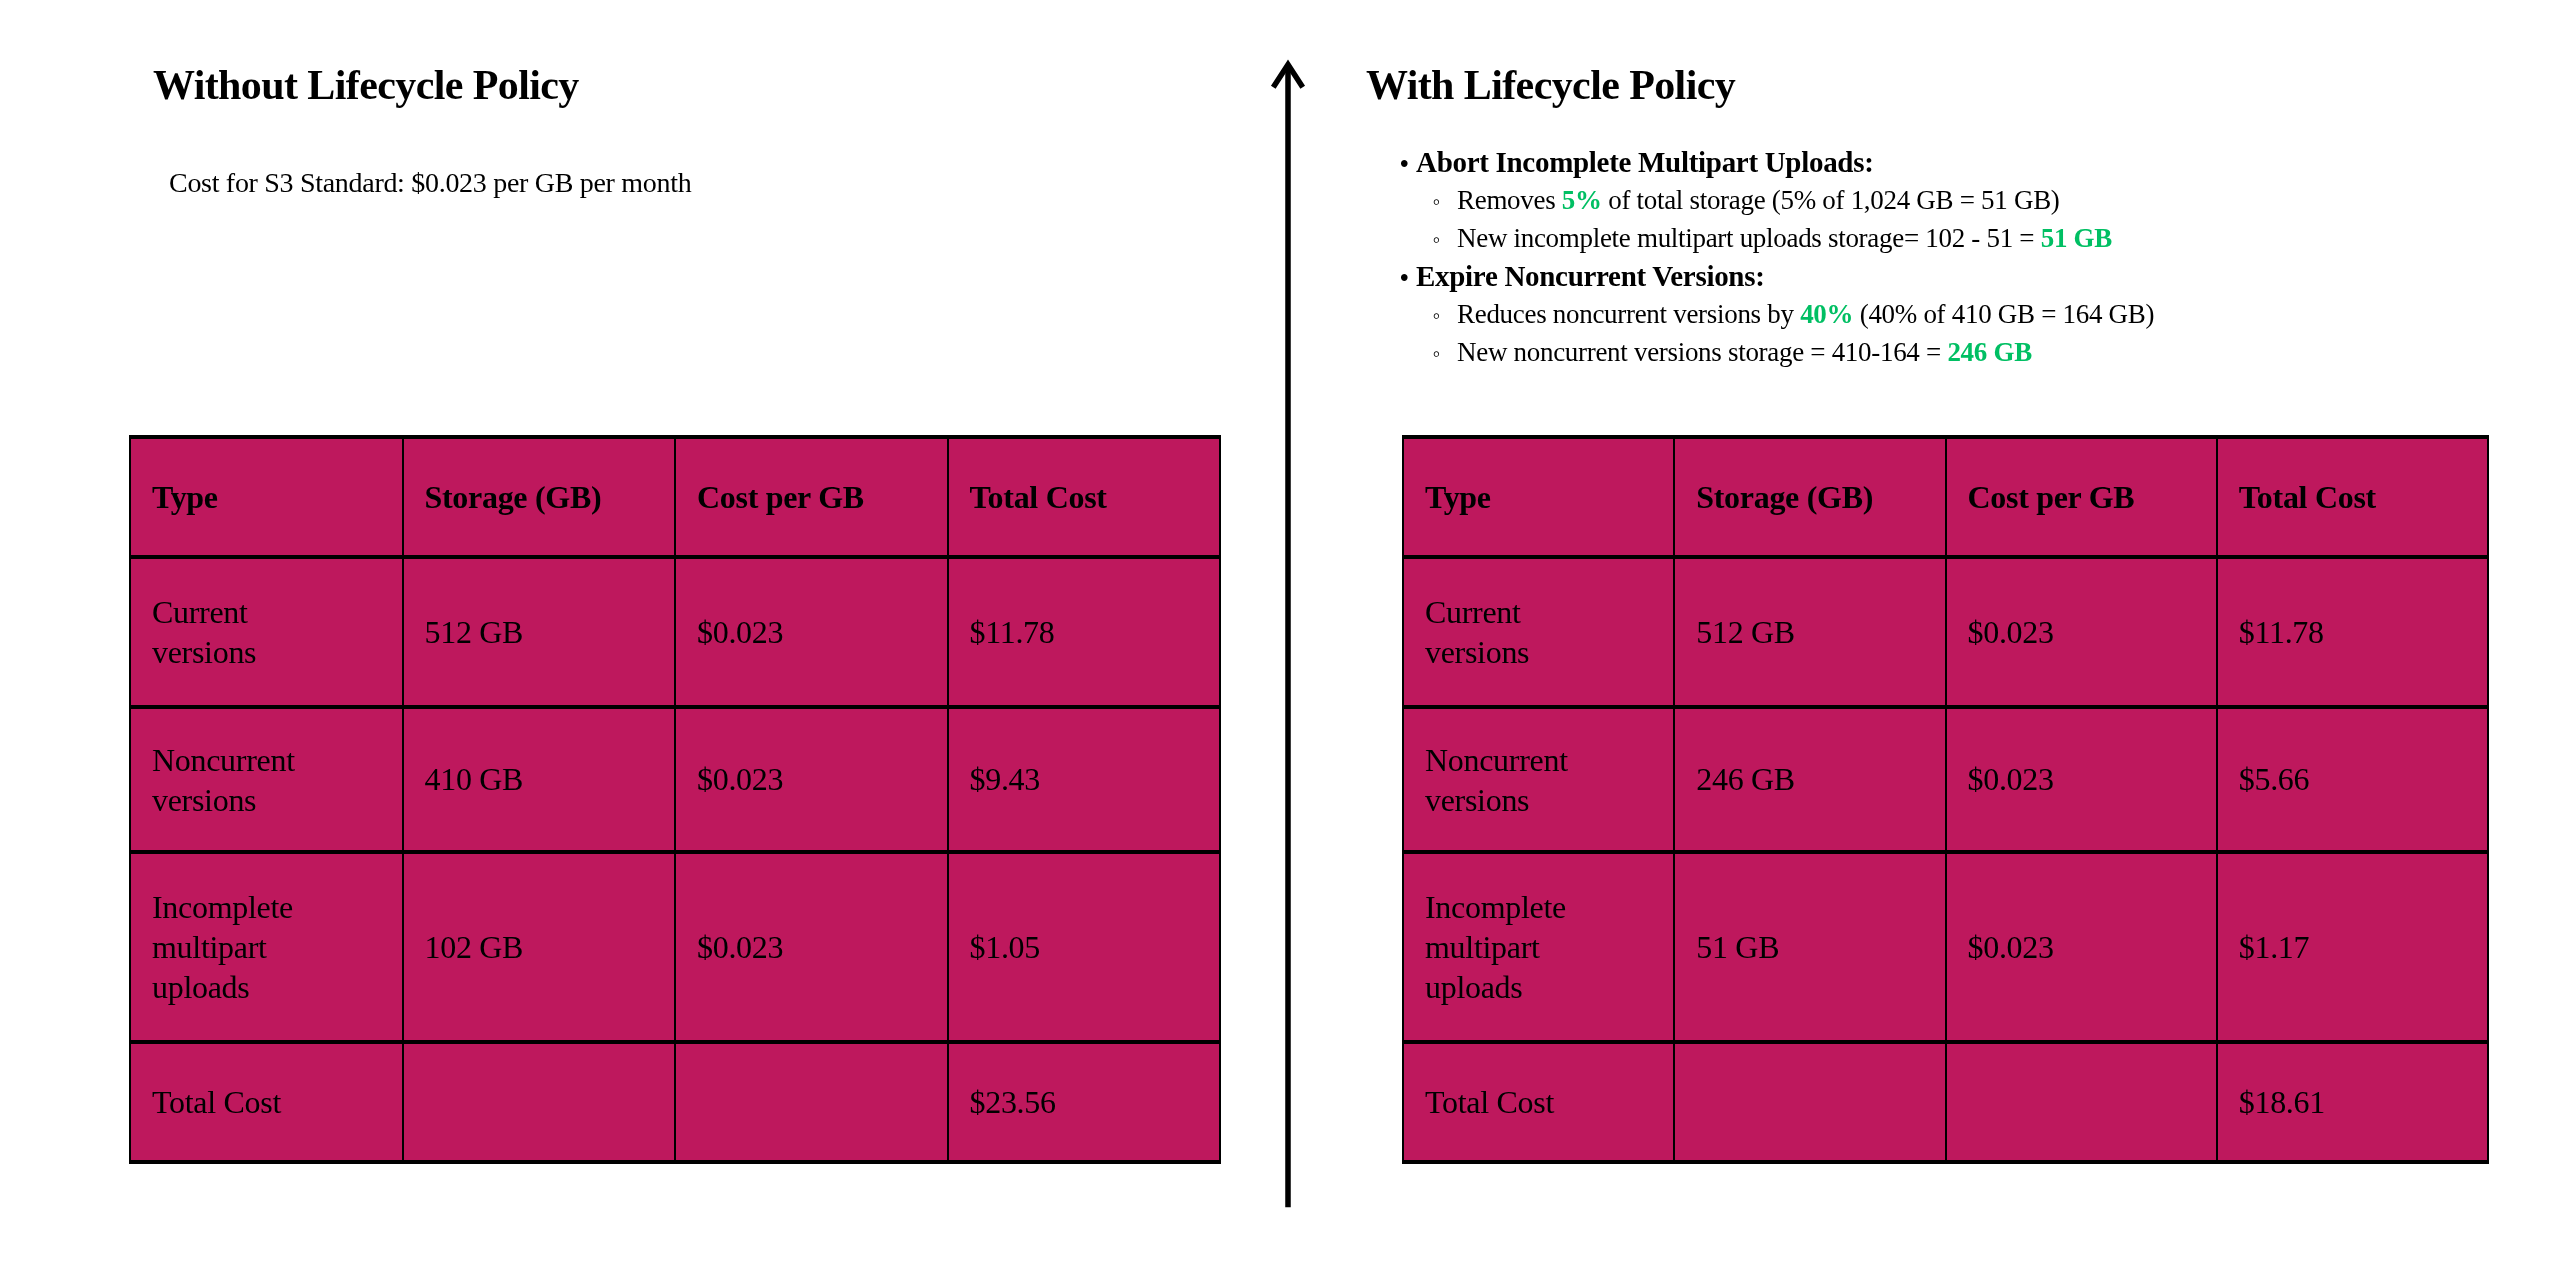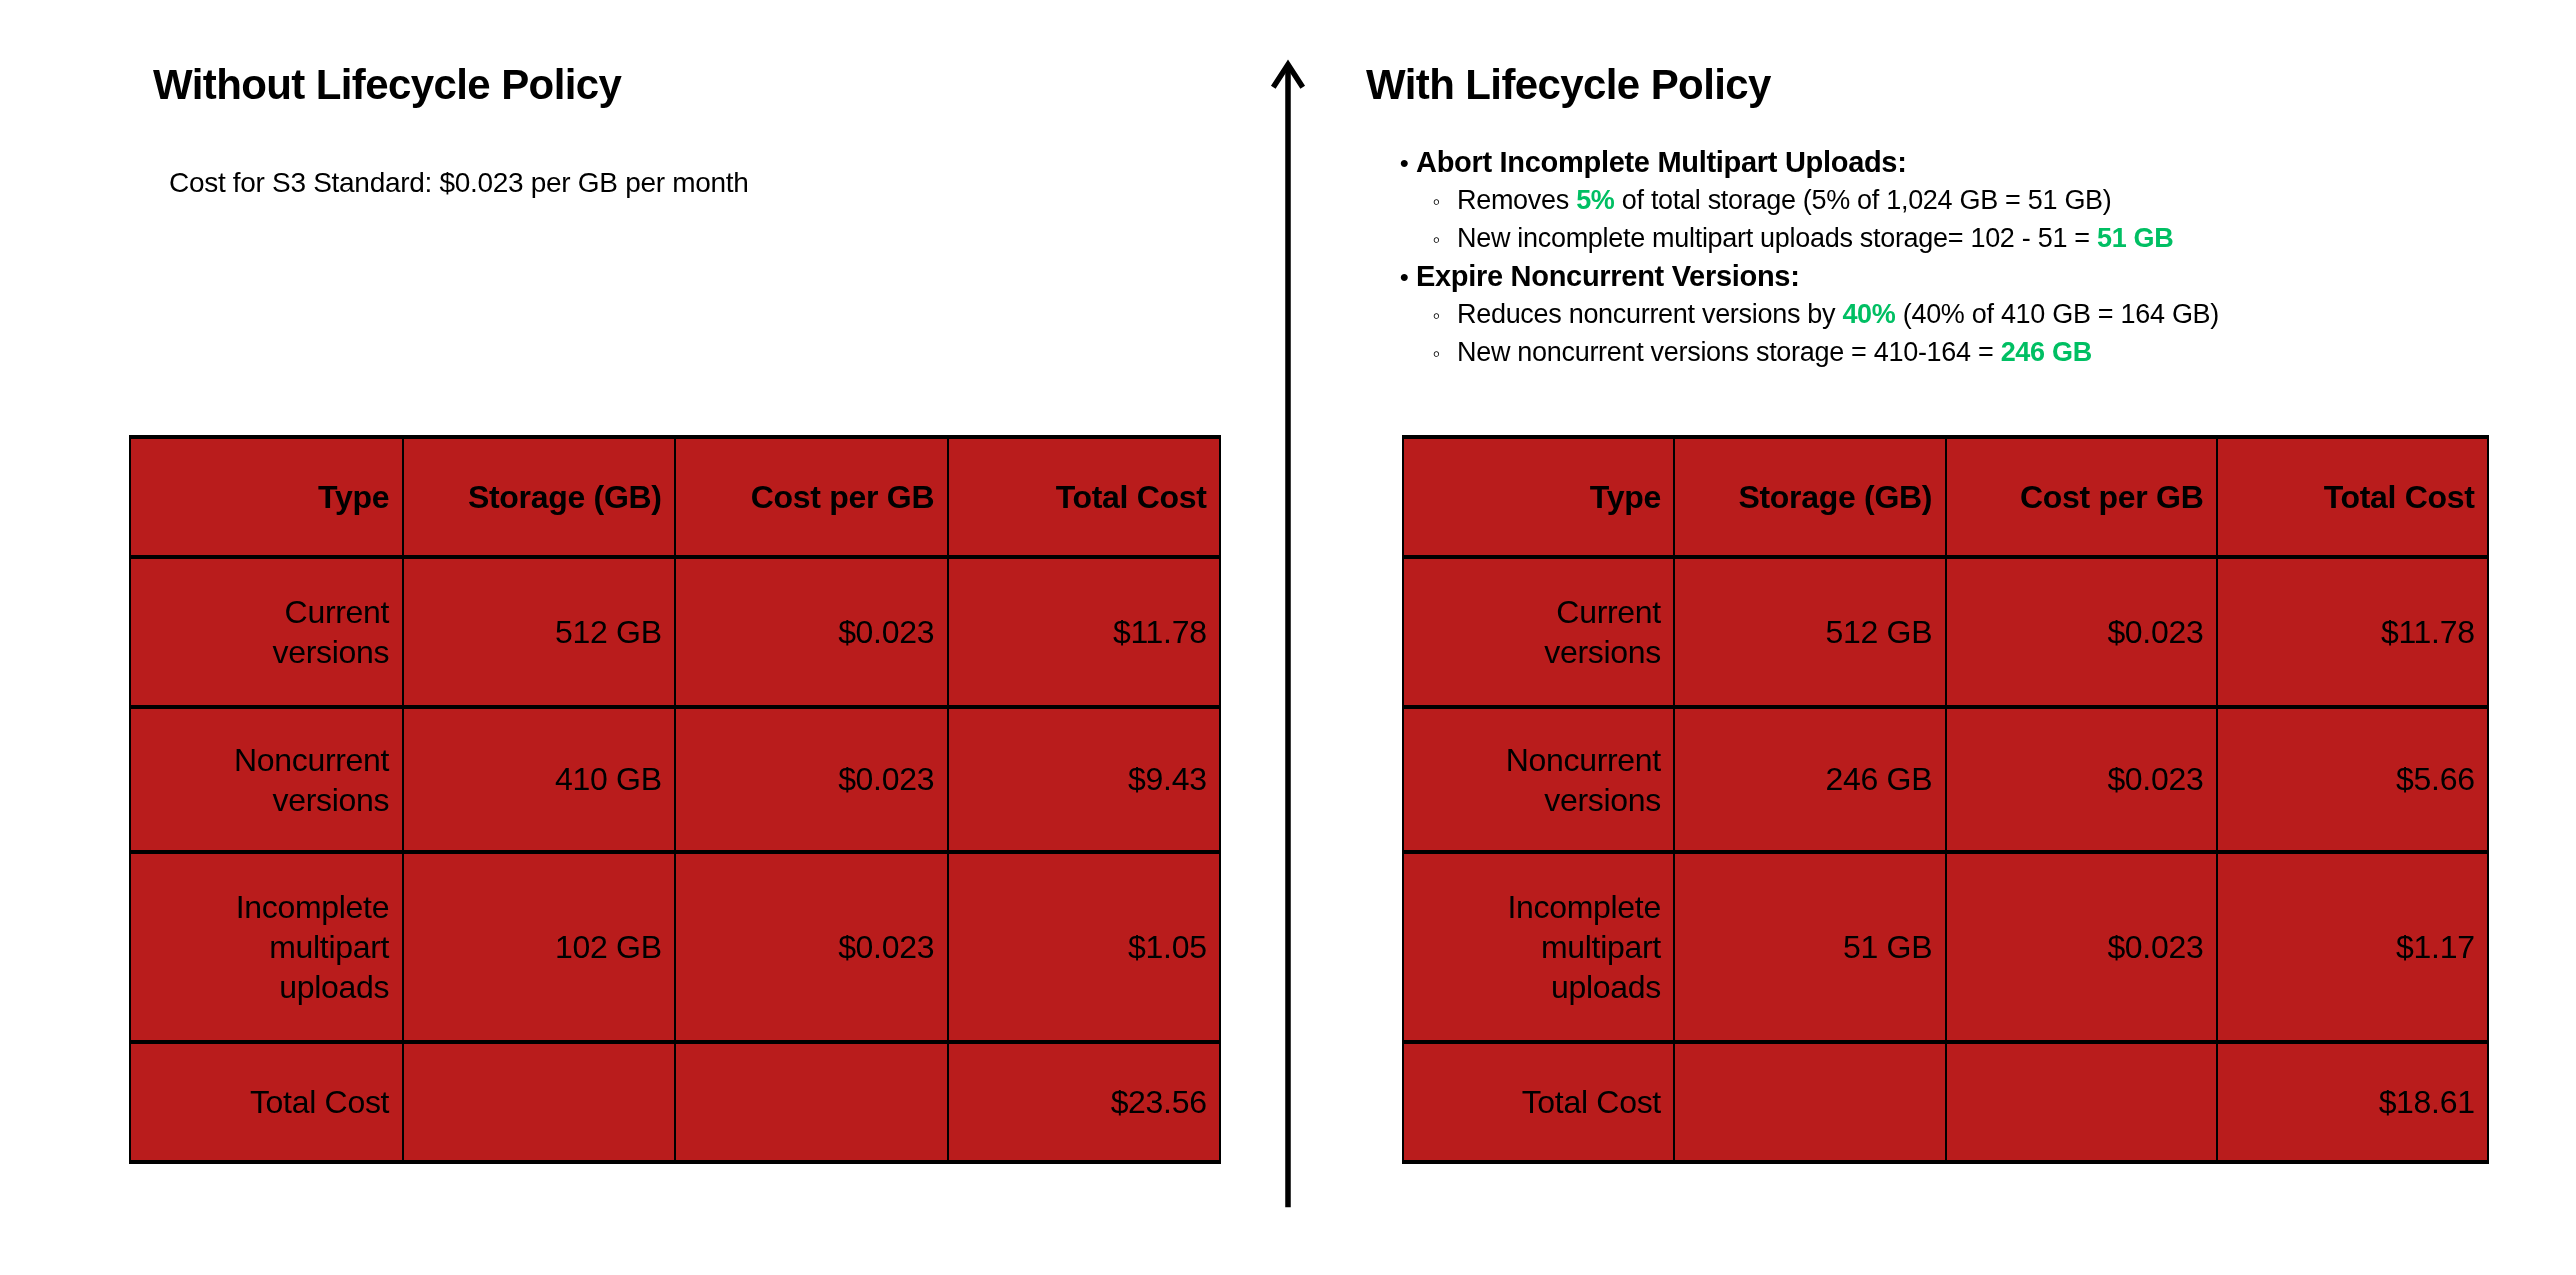--- a/index.html
+++ b/index.html
@@ -5,21 +5,21 @@
   html, body {
     margin: 0;
     padding: 0;
     background: #ffffff;
   }
   .canvas {
     position: relative;
     width: 2576px;
     height: 1276px;
     background: #ffffff;
-    font-family: Liberation Sans, sans-serif;
+    font-family: Liberation Serif, serif;
     color: #000000;
     letter-spacing: -0.3px;
     overflow: hidden;
   }
 
   
   .panel-title {
     position: absolute;
     margin: 0;
     font-size: 42px;
@@ -75,22 +75,21 @@
     color: #00BF63;
     font-weight: 700;
   }
 
   
   .cost-table {
     position: absolute;
     top: 435px;
     border-collapse: collapse;
     table-layout: fixed;
-    background: #b91c1c;
-    text-align: right;
+    background: #be185d;
   }
   .cost-table.left-table  { left: 129px;  width: 1092px; }
   .cost-table.right-table { left: 1402px; width: 1087px; }
   .cost-table td {
     border: 2.5px solid #000000;
     border-top-width: 4.3px;
     border-bottom-width: 4.3px;
     padding: 0 12.3px 0 21px;
     vertical-align: middle;
     font-size: 32px;

